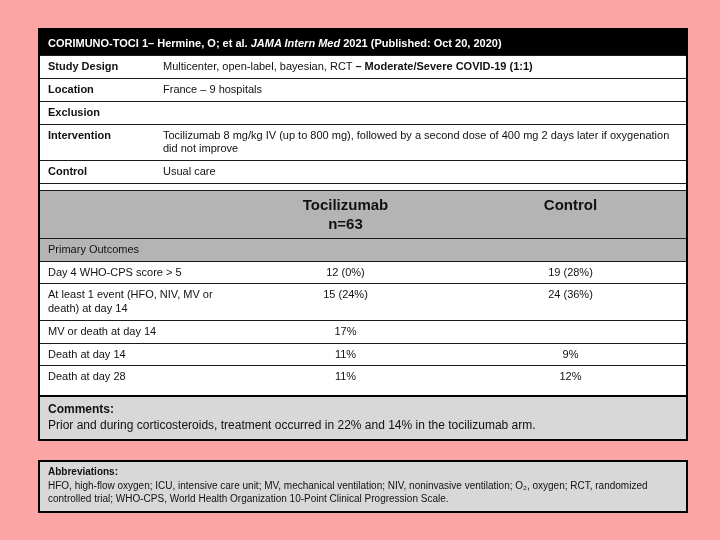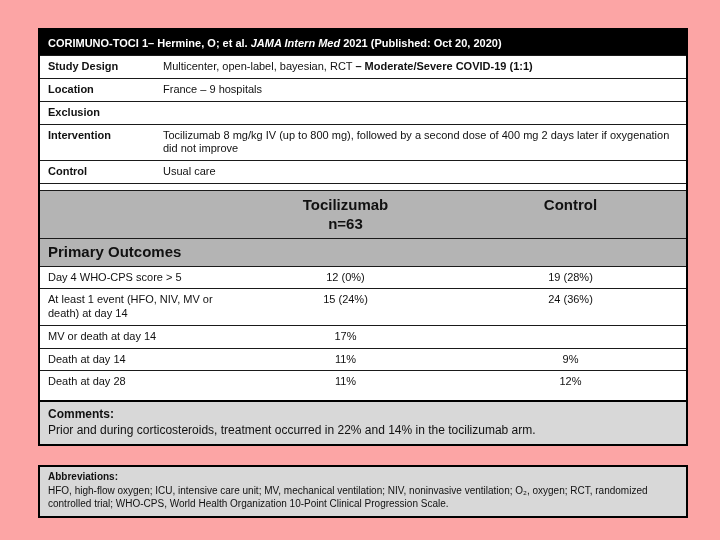--- a/index.html
+++ b/index.html
@@ -60,22 +60,22 @@
     padding: 4px 8px;
     font-size: 15px;
     font-weight: bold;
     line-height: 1.3;
   }
   .cols-header .col-head { text-align: center; }
   .section-band {
     background: #b4b4b4;
     border-top: 1.5px solid #1a1a1a;
     padding: 4px 8px;
-    font-size: 15px;
-    font-weight: bold;
+    font-size: 11px;
+    font-weight: normal;
     line-height: 1.25;
   }
   .outcome-row {
     display: grid;
     grid-template-columns: 180px 235px 1fr;
     padding: 4px 8px;
     border-top: 1.5px solid #1a1a1a;
     font-size: 11px;
     line-height: 1.25;
   }

